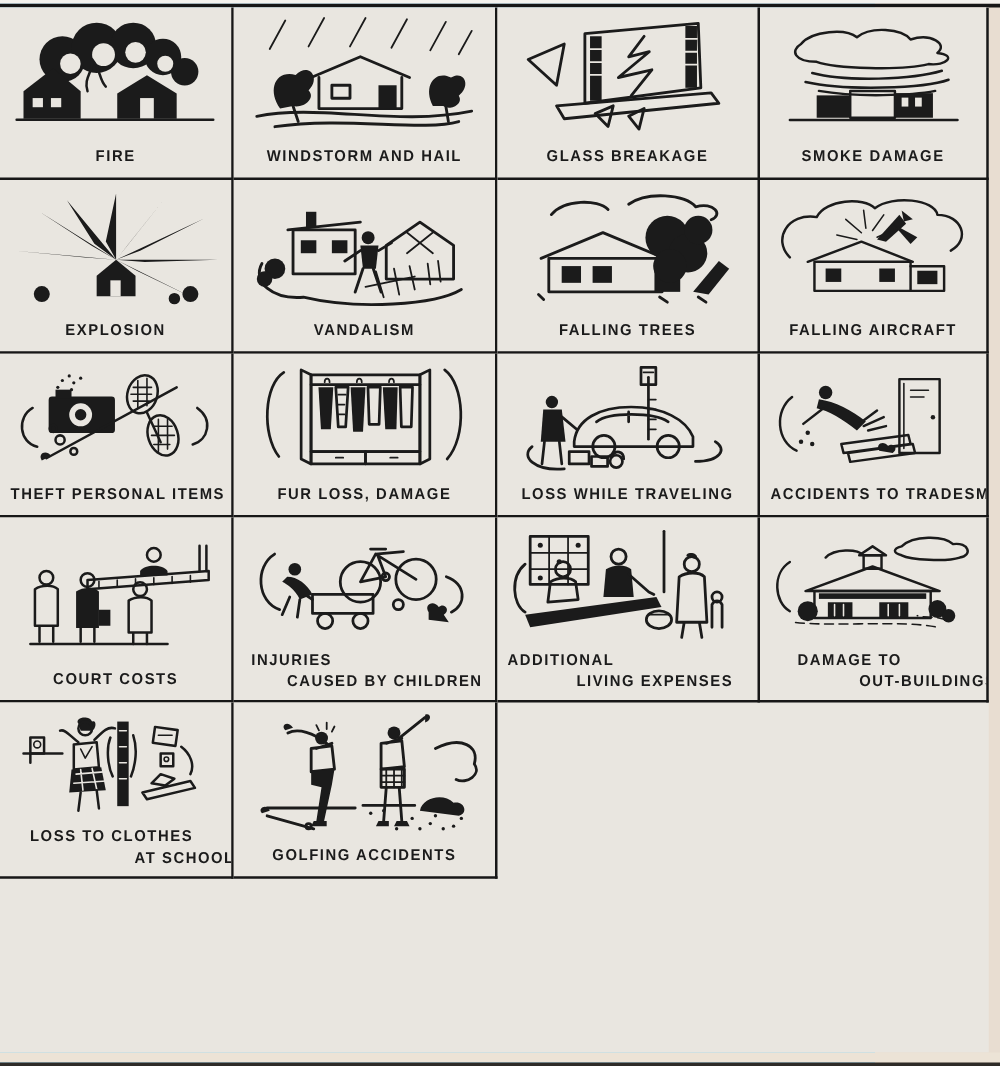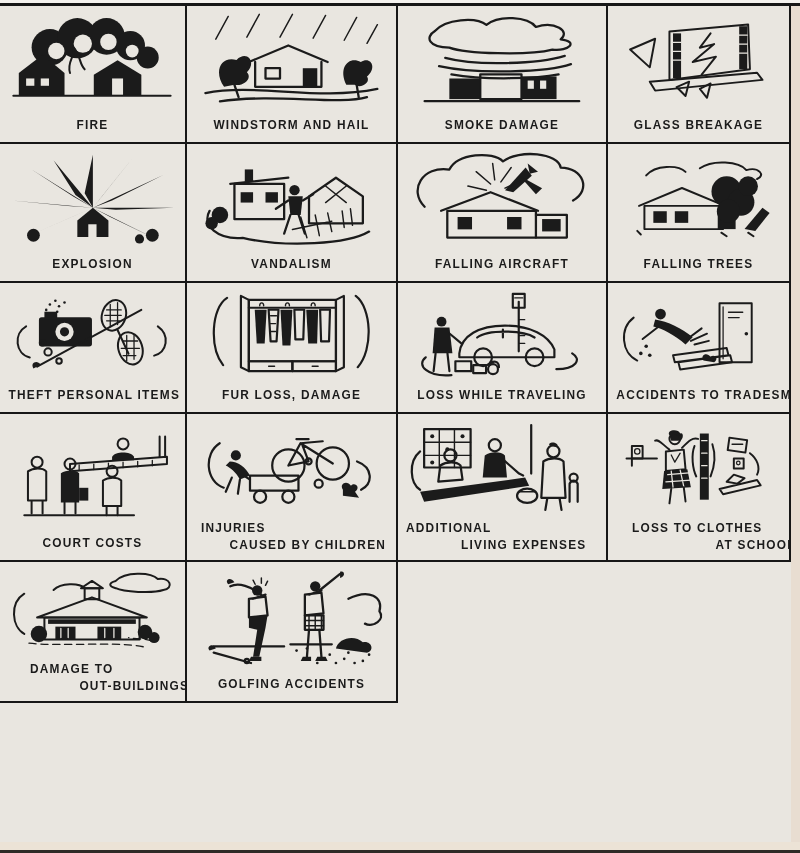--- a/index.html
+++ b/index.html
@@ -108,50 +108,50 @@
         </svg>
       </div>
       <div class="label">
           <span class="ln">WINDSTORM AND HAIL</span>
         </div>
     </div>
 
     <div class="cell">
       <div class="art">
         <svg viewBox="0 0 190 100">
+          <path d="M62,16 L150,8 L152,58 L62,70 Z"></path>
+          <rect class="f" x="66" y="18" width="9" height="50"></rect>
+            <rect class="f" x="140" y="10" width="9" height="48"></rect>
+          <path class="w thin" d="M66,28 H75 M66,38 H75 M66,48 H75 M140,20 H149 M140,30 H149 M140,40 H149"></path>
+          <path d="M108,18 L96,34 L112,30 L88,50 L114,44 L98,64"></path>
+          <path d="M40,72 L160,62 L166,70 L46,82 Z"></path>
+          <path d="M70,78 L84,72 L80,88 Z M96,80 L108,74 L104,90 Z"></path>
+          <path d="M18,36 L46,24 L40,56 Z"></path>
+        </svg>
+      </div>
+      <div class="label">
+          <span class="ln">GLASS BREAKAGE</span>
+        </div>
+    </div>
+
+    <div class="cell">
+      <div class="art">
+        <svg viewBox="0 0 190 100">
           <path d="M30,20 C40,8 70,6 80,14 C92,4 120,6 128,16 C146,10 162,20 152,28 C170,30 160,40 144,38 C120,44 60,42 44,36 C24,36 20,26 30,20 Z"></path>
           <path d="M40,46 C70,54 130,52 156,44 M34,54 C70,62 140,60 162,52 M46,62 C80,68 130,66 150,62"></path>
           <rect class="f" x="44" y="66" width="30" height="20"></rect>
             <rect x="74" y="62" width="40" height="24"></rect>
           <rect class="f" x="114" y="64" width="34" height="22"></rect>
           <rect class="fw" x="120" y="68" width="6" height="8"></rect>
             <rect class="fw" x="132" y="68" width="6" height="8"></rect>
           <path d="M20,88 L170,88"></path>
         </svg>
       </div>
       <div class="label">
           <span class="ln">SMOKE DAMAGE</span>
-        </div>
-    </div>
-
-    <div class="cell">
-      <div class="art">
-        <svg viewBox="0 0 190 100">
-          <path d="M62,16 L150,8 L152,58 L62,70 Z"></path>
-          <rect class="f" x="66" y="18" width="9" height="50"></rect>
-            <rect class="f" x="140" y="10" width="9" height="48"></rect>
-          <path class="w thin" d="M66,28 H75 M66,38 H75 M66,48 H75 M140,20 H149 M140,30 H149 M140,40 H149"></path>
-          <path d="M108,18 L96,34 L112,30 L88,50 L114,44 L98,64"></path>
-          <path d="M40,72 L160,62 L166,70 L46,82 Z"></path>
-          <path d="M70,78 L84,72 L80,88 Z M96,80 L108,74 L104,90 Z"></path>
-          <path d="M18,36 L46,24 L40,56 Z"></path>
-        </svg>
-      </div>
-      <div class="label">
-          <span class="ln">GLASS BREAKAGE</span>
         </div>
     </div>
 
 
     <div class="cell">
       <div class="art">
         <svg viewBox="0 0 190 100">
           <path class="f" d="M95,58 L52,6 L76,44 Z M95,58 L95,0 L86,42 Z M95,58 L138,4 L106,44 Z M95,58 L172,22 L116,50 Z M95,58 L184,58 L120,60 Z M95,58 L164,92 L114,68 Z M95,58 L28,16 L74,46 Z M95,58 L6,50 L68,56 Z M95,58 L22,90 L72,68 Z"></path>
           <path class="f" d="M78,90 L78,72 L95,58 L112,72 L112,90 Z"></path>
           <rect class="fw" x="90" y="76" width="9" height="14"></rect>
@@ -187,57 +187,57 @@
       <div class="label">
           <span class="ln">VANDALISM</span>
         </div>
     </div>
 
 
 
     <div class="cell">
       <div class="art">
         <svg viewBox="0 0 190 100">
-          <path d="M20,56 C4,40 18,16 44,20 C52,4 86,2 96,12 C112,0 150,4 152,18 C174,18 182,40 164,50"></path>
-          <rect x="42" y="60" width="86" height="26"></rect>
-            <path d="M36,60 L84,42 L130,60"></path>
-          <rect class="f" x="52" y="66" width="14" height="12"></rect>
-            <rect class="f" x="100" y="66" width="14" height="12"></rect>
-          <path d="M128,64 L158,64 L158,86 L128,86"></path>
-            <rect class="f" x="134" y="68" width="18" height="12"></rect>
-          <path class="f" d="M118,18 L98,40 L106,42 L124,26 Z"></path>
-          <path class="f" d="M112,26 L134,38 L128,44 Z"></path>
-            <path class="f" d="M120,14 L130,22 L122,24 Z"></path>
-          <path class="thin" d="M84,34 L70,22 M88,30 L86,14 M94,32 L104,18 M80,40 L62,36 M98,38 L116,30"></path>
-        </svg>
-      </div>
-      <div class="label">
-          <span class="ln">FALLING AIRCRAFT</span>
-        </div>
-    </div>
-
-    <div class="cell">
-      <div class="art">
-        <svg viewBox="0 0 190 100">
           <path d="M36,22 C46,10 72,10 80,18 M96,14 C110,4 140,6 148,16 C162,12 170,22 160,26"></path>
           <rect x="34" y="56" width="88" height="26"></rect>
             <path d="M28,56 L76,36 L124,56"></path>
           <rect class="f" x="44" y="62" width="15" height="13"></rect>
             <rect class="f" x="68" y="62" width="15" height="13"></rect>
           <rect class="f" x="116" y="64" width="20" height="18"></rect>
           <circle class="f" cx="126" cy="40" r="17"></circle>
             <circle class="f" cx="142" cy="52" r="15"></circle>
           <circle class="f" cx="128" cy="62" r="13"></circle>
             <circle class="f" cx="150" cy="34" r="11"></circle>
           <path class="f" d="M146,82 L166,58 L174,64 L158,84 Z"></path>
           <path d="M26,84 L30,88 M120,86 L126,90 M150,86 L156,90"></path>
         </svg>
       </div>
       <div class="label">
           <span class="ln">FALLING TREES</span>
+        </div>
+    </div>
+
+    <div class="cell">
+      <div class="art">
+        <svg viewBox="0 0 190 100">
+          <path d="M20,56 C4,40 18,16 44,20 C52,4 86,2 96,12 C112,0 150,4 152,18 C174,18 182,40 164,50"></path>
+          <rect x="42" y="60" width="86" height="26"></rect>
+            <path d="M36,60 L84,42 L130,60"></path>
+          <rect class="f" x="52" y="66" width="14" height="12"></rect>
+            <rect class="f" x="100" y="66" width="14" height="12"></rect>
+          <path d="M128,64 L158,64 L158,86 L128,86"></path>
+            <rect class="f" x="134" y="68" width="18" height="12"></rect>
+          <path class="f" d="M118,18 L98,40 L106,42 L124,26 Z"></path>
+          <path class="f" d="M112,26 L134,38 L128,44 Z"></path>
+            <path class="f" d="M120,14 L130,22 L122,24 Z"></path>
+          <path class="thin" d="M84,34 L70,22 M88,30 L86,14 M94,32 L104,18 M80,40 L62,36 M98,38 L116,30"></path>
+        </svg>
+      </div>
+      <div class="label">
+          <span class="ln">FALLING AIRCRAFT</span>
         </div>
     </div>
 
     <div class="cell">
       <div class="art">
         <svg viewBox="0 0 190 100">
           <path d="M22,40 C8,48 10,70 26,74 M166,40 C180,50 176,68 162,72"></path>
           <rect class="f" x="36" y="30" width="58" height="32" rx="3"></rect>
           <circle class="fw" cx="64" cy="46" r="10"></circle>
             <circle class="f" cx="64" cy="46" r="5"></circle>
@@ -415,20 +415,45 @@
             <path class="thin" d="M112,74 H128"></path>
           <path d="M14,34 C2,44 4,66 14,72"></path>
         </svg>
       </div>
       <div class="label label-left">
         <span class="ln">ADDITIONAL</span>
         <span class="ln ln2">LIVING EXPENSES</span>
       </div>
     </div>
 
+    <div class="cell two cell-outbuildings">
+      <div class="art">
+        <svg viewBox="0 0 190 100">
+          <path d="M120,16 C130,6 158,6 166,14 C180,12 184,24 172,26 C160,30 128,28 120,24 C112,22 112,18 120,16 Z M52,26 C60,18 80,18 86,24"></path>
+          <path d="M34,56 L94,34 L154,56 Z"></path>
+            <rect x="42" y="56" width="104" height="24"></rect>
+          <rect x="86" y="24" width="16" height="12"></rect>
+            <path d="M82,24 L94,16 L106,24 Z"></path>
+          <rect class="f" x="46" y="58" width="96" height="5"></rect>
+          <rect class="f" x="54" y="66" width="22" height="14"></rect>
+            <rect class="f" x="100" y="66" width="26" height="14"></rect>
+          <path class="w thin" d="M60,68 V78 M68,68 V78 M108,68 V78 M118,68 V78"></path>
+          <circle class="f" cx="36" cy="74" r="9"></circle>
+            <circle class="f" cx="152" cy="72" r="8"></circle>
+            <circle class="f" cx="162" cy="78" r="6"></circle>
+          <path class="thin" stroke-dasharray="8 5" d="M150,88 C120,82 60,88 24,84 M160,82 C150,78 140,80 134,78"></path>
+          <path d="M20,30 C4,40 6,66 20,74"></path>
+        </svg>
+      </div>
+      <div class="label label-left">
+        <span class="ln">DAMAGE TO</span>
+        <span class="ln ln2">OUT-BUILDINGS</span>
+      </div>
+    </div>
+
     <div class="cell two cell-clothes">
       <div class="art">
         <svg viewBox="0 0 190 100">
           <path class="f" d="M62,14 C58,8 72,6 74,12 C78,10 78,18 74,20 L64,20 Z"></path>
           <circle cx="68" cy="18" r="6"></circle>
           <path d="M62,30 C54,24 50,18 46,20 M76,28 C84,20 88,16 94,18"></path>
           <path d="M58,32 L78,30 L80,52 L58,54 Z"></path>
             <path class="thin" d="M64,36 L68,44 L74,34"></path>
           <path class="f" d="M56,54 L82,52 L86,72 L54,74 Z"></path>
           <path class="w thin" d="M60,58 L84,56 M58,66 L86,64 M64,54 L66,72 M74,53 L78,71"></path>
@@ -443,45 +468,20 @@
           <path class="thin" d="M132,24 H144"></path>
           <rect x="134" y="40" width="11" height="11"></rect>
             <circle class="thin" cx="139" cy="45" r="2"></circle>
           <path d="M118,74 L160,64 L164,70 L122,80 Z M126,66 L134,58 L146,62 L138,68 Z"></path>
           <path d="M152,34 C160,40 164,50 160,58"></path>
         </svg>
       </div>
       <div class="label label-left">
         <span class="ln">LOSS TO CLOTHES</span>
         <span class="ln ln2">AT SCHOOL</span>
-      </div>
-    </div>
-
-    <div class="cell two cell-outbuildings">
-      <div class="art">
-        <svg viewBox="0 0 190 100">
-          <path d="M120,16 C130,6 158,6 166,14 C180,12 184,24 172,26 C160,30 128,28 120,24 C112,22 112,18 120,16 Z M52,26 C60,18 80,18 86,24"></path>
-          <path d="M34,56 L94,34 L154,56 Z"></path>
-            <rect x="42" y="56" width="104" height="24"></rect>
-          <rect x="86" y="24" width="16" height="12"></rect>
-            <path d="M82,24 L94,16 L106,24 Z"></path>
-          <rect class="f" x="46" y="58" width="96" height="5"></rect>
-          <rect class="f" x="54" y="66" width="22" height="14"></rect>
-            <rect class="f" x="100" y="66" width="26" height="14"></rect>
-          <path class="w thin" d="M60,68 V78 M68,68 V78 M108,68 V78 M118,68 V78"></path>
-          <circle class="f" cx="36" cy="74" r="9"></circle>
-            <circle class="f" cx="152" cy="72" r="8"></circle>
-            <circle class="f" cx="162" cy="78" r="6"></circle>
-          <path class="thin" stroke-dasharray="8 5" d="M150,88 C120,82 60,88 24,84 M160,82 C150,78 140,80 134,78"></path>
-          <path d="M20,30 C4,40 6,66 20,74"></path>
-        </svg>
-      </div>
-      <div class="label label-left">
-        <span class="ln">DAMAGE TO</span>
-        <span class="ln ln2">OUT-BUILDINGS</span>
       </div>
     </div>
 
     <div class="cell">
       <div class="art">
         <svg viewBox="0 0 190 100">
           <circle class="f" cx="62" cy="22" r="5"></circle>
           <path class="thin" d="M58,12 L60,16 M66,10 L66,15 M72,13 L70,17"></path>
           <path d="M66,26 C56,18 44,14 36,18"></path>
             <path class="f" d="M34,16 C30,12 36,8 40,14 Z"></path>

